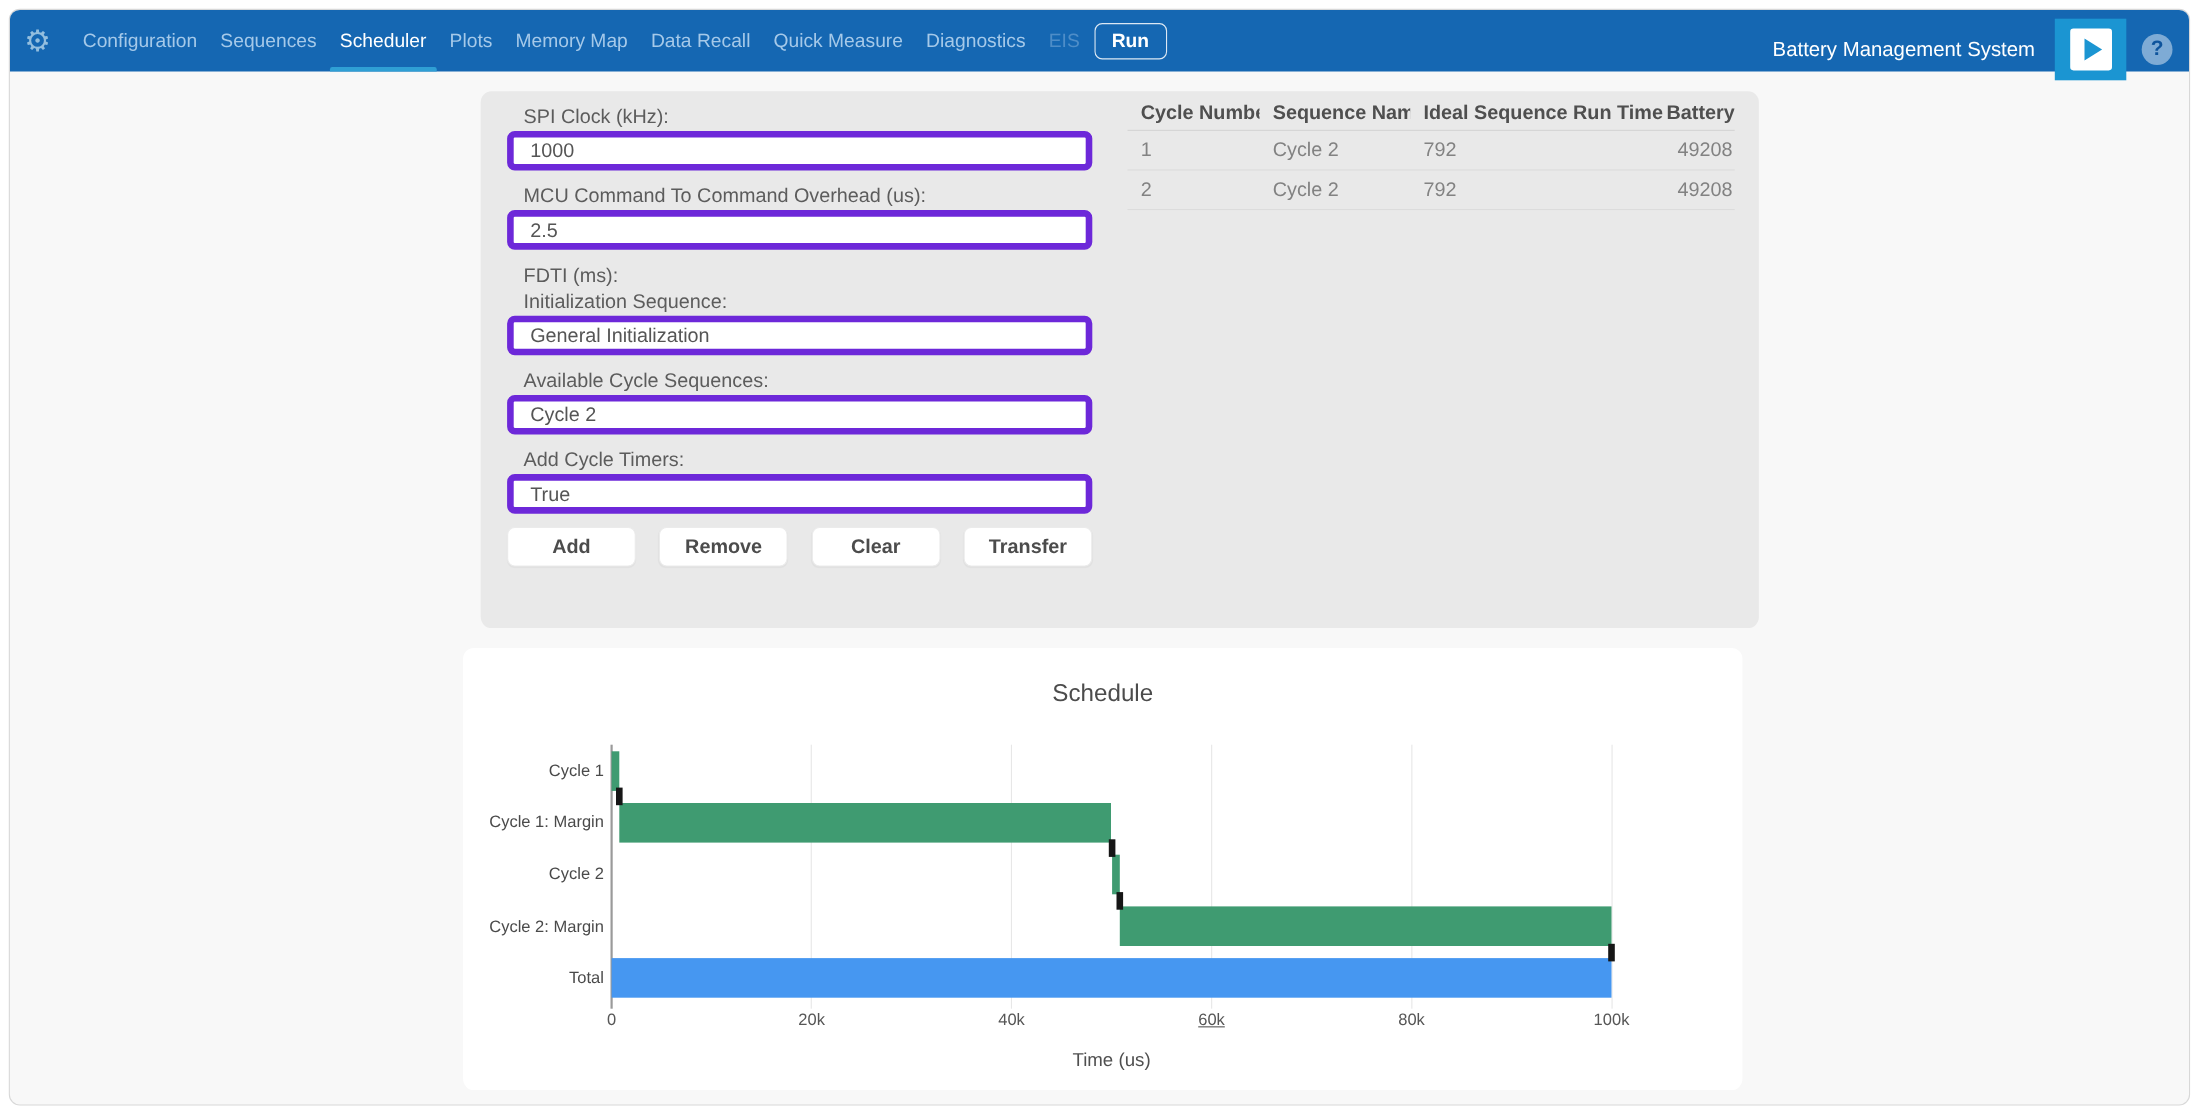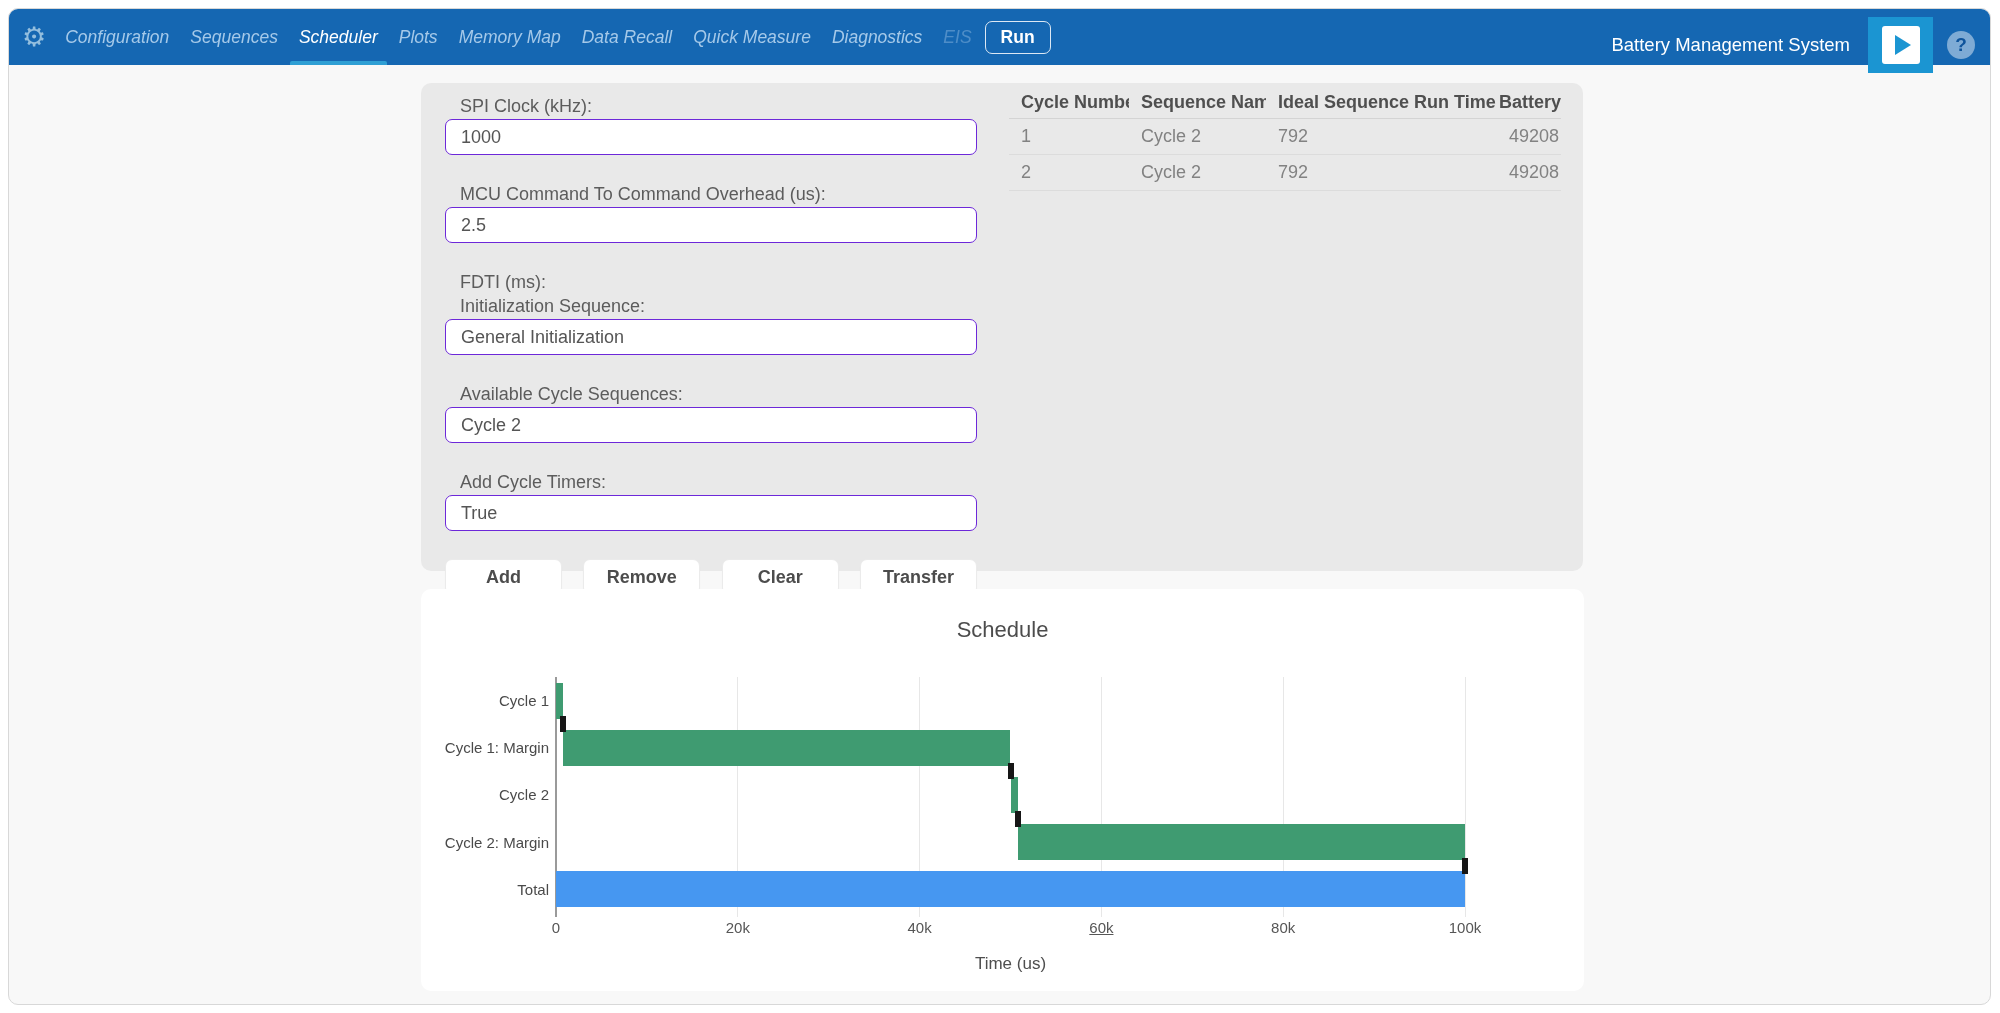--- a/index.html
+++ b/index.html
@@ -5,21 +5,21 @@
   * { box-sizing: border-box; margin: 0; padding: 0; }
   html,body { background:#ffffff; font-family:"Liberation Sans", sans-serif; }
   .stage { position:relative; width:2000px; height:1013px; background:#ffffff; overflow:hidden; }
   .window { position:absolute; left:8px; top:8px; width:1983px; height:997px;
             background:#f8f8f8; border:1px solid #d8d8d8; border-radius:10px; overflow:hidden; }
 
   
   .navbar { position:absolute; top:0; left:0; right:0; height:56px; background:#1567b2;
             display:flex; align-items:center; }
   .gear { font-size:27px; color:#93bede; margin-left:13px; line-height:1; }
-  .nav-items { display:flex; align-items:stretch; height:100%; margin-left:16px; gap:15px;font-style:italic; }
+  .nav-items { display:flex; align-items:stretch; height:100%; margin-left:26px; gap:15px; }
   .nav-item { position:relative; display:flex; align-items:center; padding:0 3px;
               color:#a5c9e9; font-size:17.5px; cursor:pointer; white-space:nowrap; }
   .nav-item.active { color:#ffffff; }
   .nav-item.active::after { content:""; position:absolute; left:-6px; right:-6px; bottom:0;
                             height:4px; background:#2f9fd4; border-radius:2px 2px 0 0; }
   .nav-item.disabled { color:rgba(165,201,233,0.40); cursor:default; }
   .run-btn { margin-left:10px; padding:5px 15px; background:transparent; color:#ffffff;
              border:1.5px solid rgba(255,255,255,0.85); border-radius:7px;
              font-size:17.5px; font-weight:bold; cursor:pointer; font-family:inherit; }
   .nav-right { margin-left:auto; display:flex; align-items:center; height:100%;margin-top:16px; }
@@ -28,27 +28,27 @@
                 align-items:center; justify-content:center; cursor:pointer; }
   .play-square { width:38px; height:38px; background:#ffffff; border-radius:3px;
                  display:flex; align-items:center; justify-content:center; }
   .play-tri { width:0; height:0; border-top:10px solid transparent; border-bottom:10px solid transparent;
               border-left:16px solid #1b95d2; margin-left:4px; }
   .help-circle { width:28px; height:28px; border-radius:50%; background:rgba(255,255,255,0.45);
                  color:#0e549c; font-size:19px; font-weight:bold; display:flex; align-items:center;
                  justify-content:center; margin:0 15px 0 14px; cursor:pointer; }
 
   
-  .form-panel { position:absolute; left:412px; top:74px; width:1162px; height:488px;
+  .form-panel { position:absolute; left:428px; top:74px; width:1162px; height:488px;
                 background:#e9e9e9; border-radius:10px; }
   .form-col { position:absolute; left:24px; top:12px; width:532px; }
   .field-label { font-size:18px; color:#5c5c5c; margin:0 0 2px 15px; height:22px; line-height:22px; }
-  .field-input { width:532px; height:36px; background:#ffffff; border:1px solid #6d28d9;
+  .field-input { width:532px; height:36px; background:#ffffff; border:6px solid #6d28d9;
                  border-radius:7px; padding:0 15px; font-size:18px; color:#555555;
-                 font-family:inherit; display:block; margin-bottom:28px; }
+                 font-family:inherit; display:block; margin-bottom:12px; }
   .btn-row { display:flex; justify-content:space-between; width:532px; margin-top:5px; }
   .form-btn { width:117px; height:36px; background:#ffffff; border:1px solid #ebebeb;
               border-radius:7px; font-size:18px; font-weight:600; color:#4c4c4c;
               font-family:inherit; cursor:pointer; box-shadow:0 1px 1px rgba(0,0,0,0.04); }
 
   .cycle-table { position:absolute; left:588px; top:4px; width:552px; }
   .t-row { display:flex; align-items:center; }
   .t-head { height:32px; border-bottom:1px solid #d4d4d4; }
   .t-body { height:36px; border-bottom:1px solid #dcdcdc; }
   .t-cell { font-size:18px; color:#828282; padding-left:12px; white-space:nowrap; overflow:hidden; }

